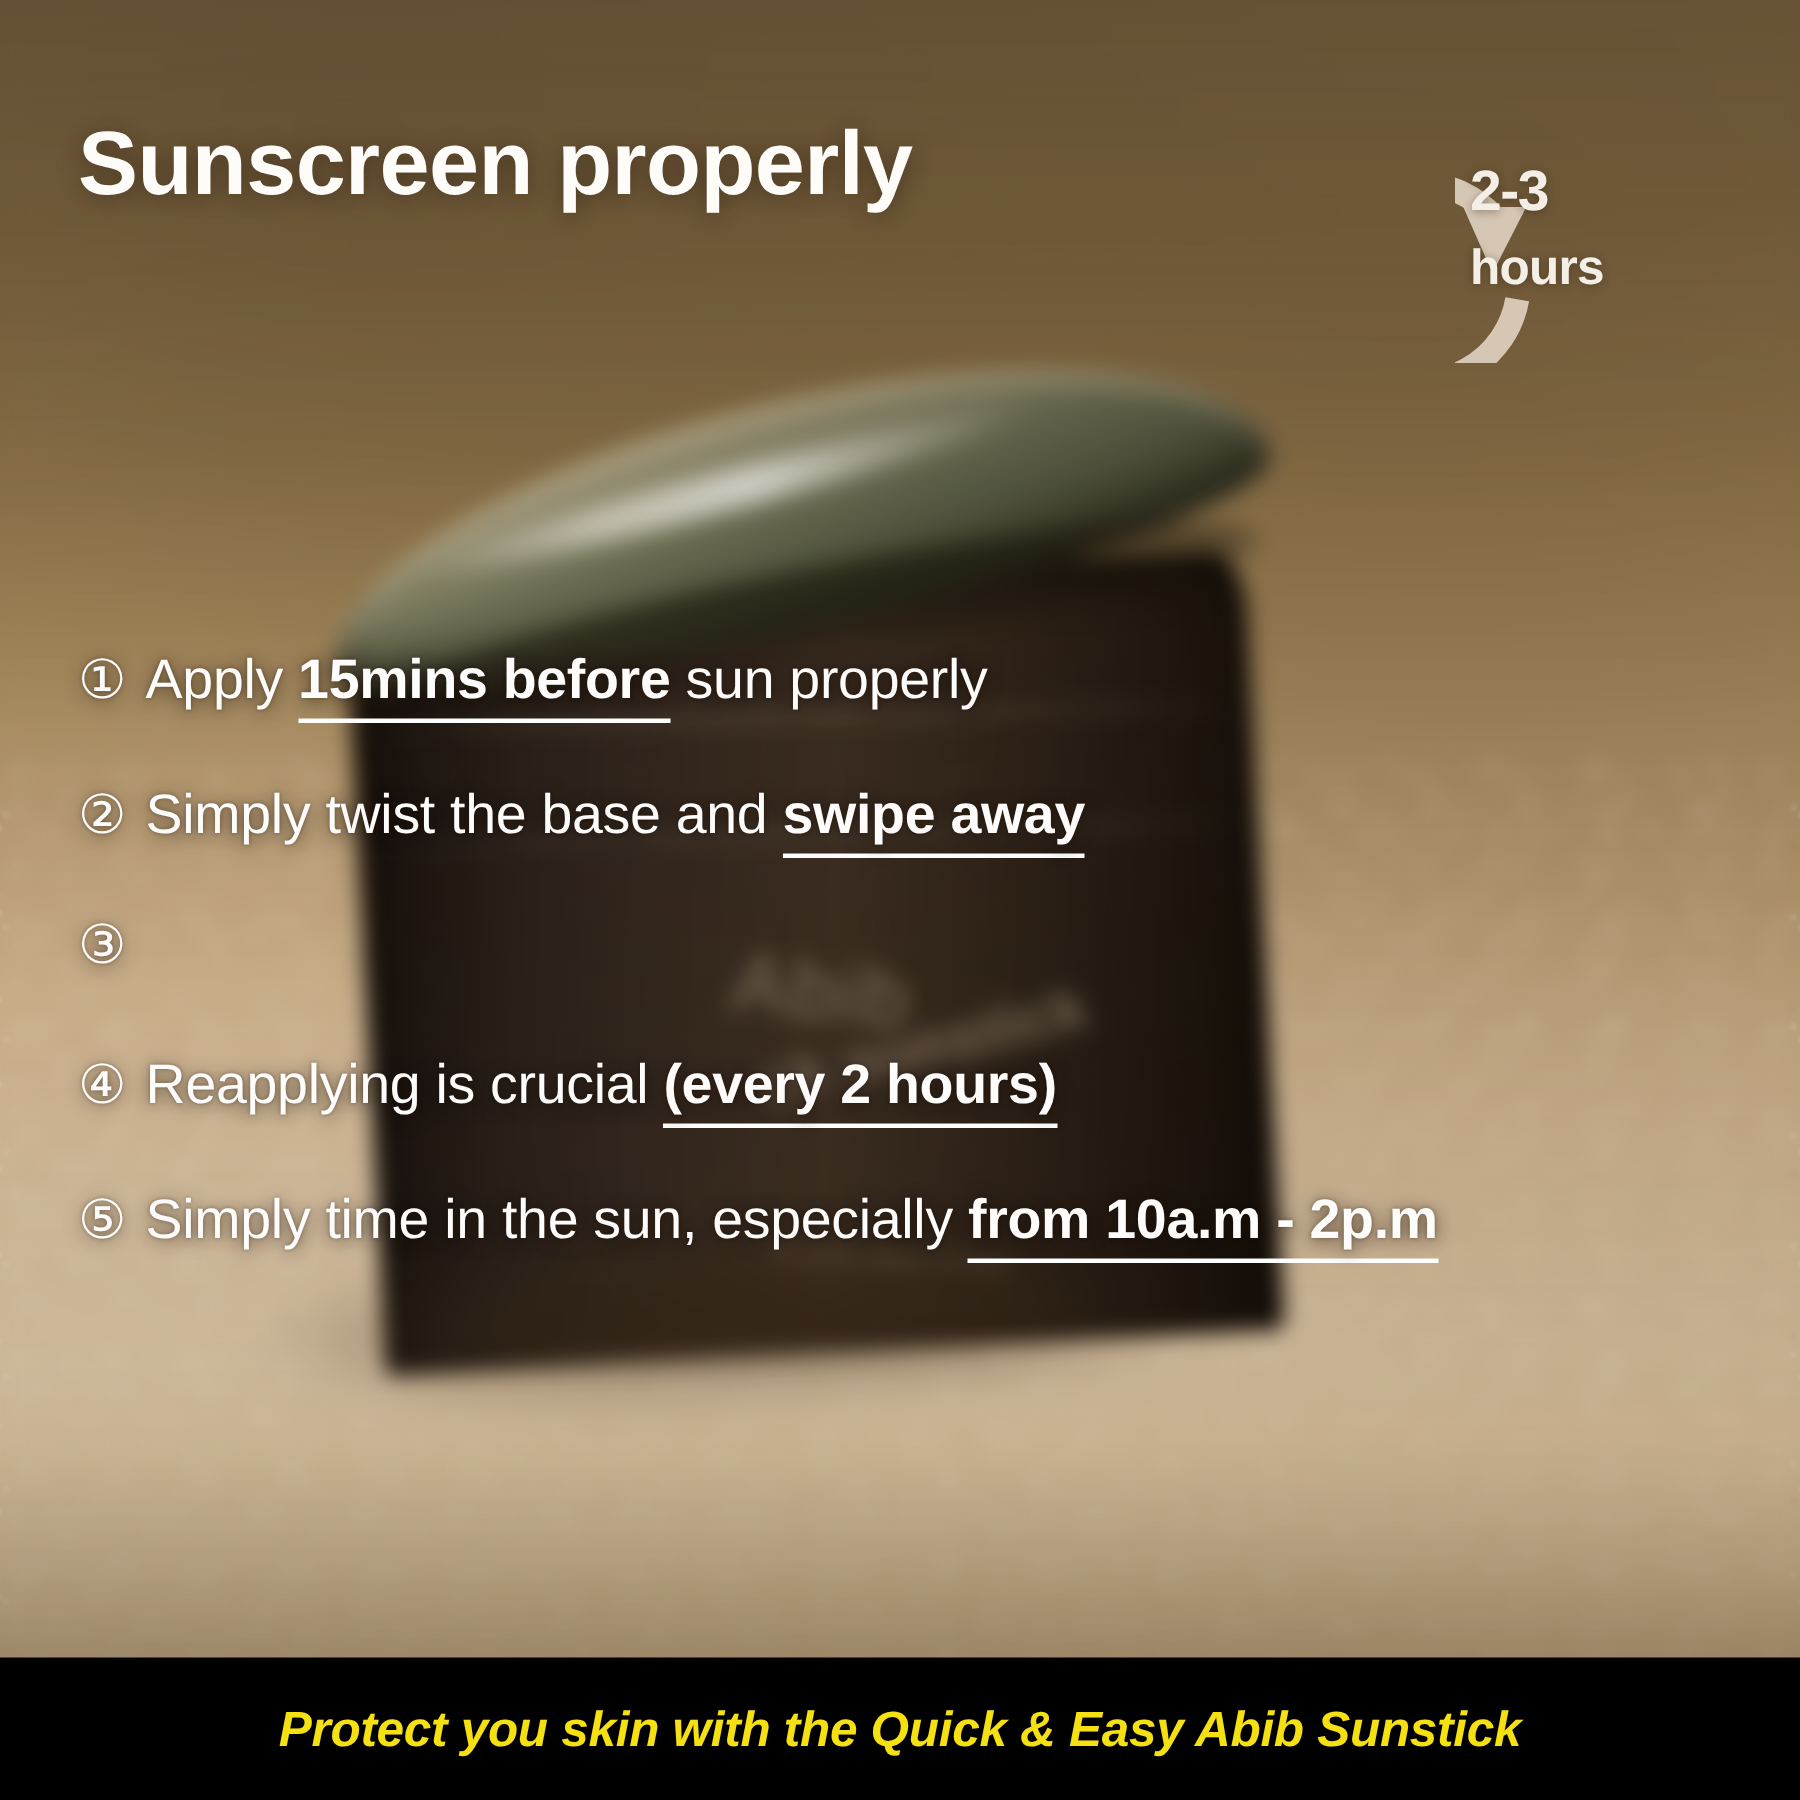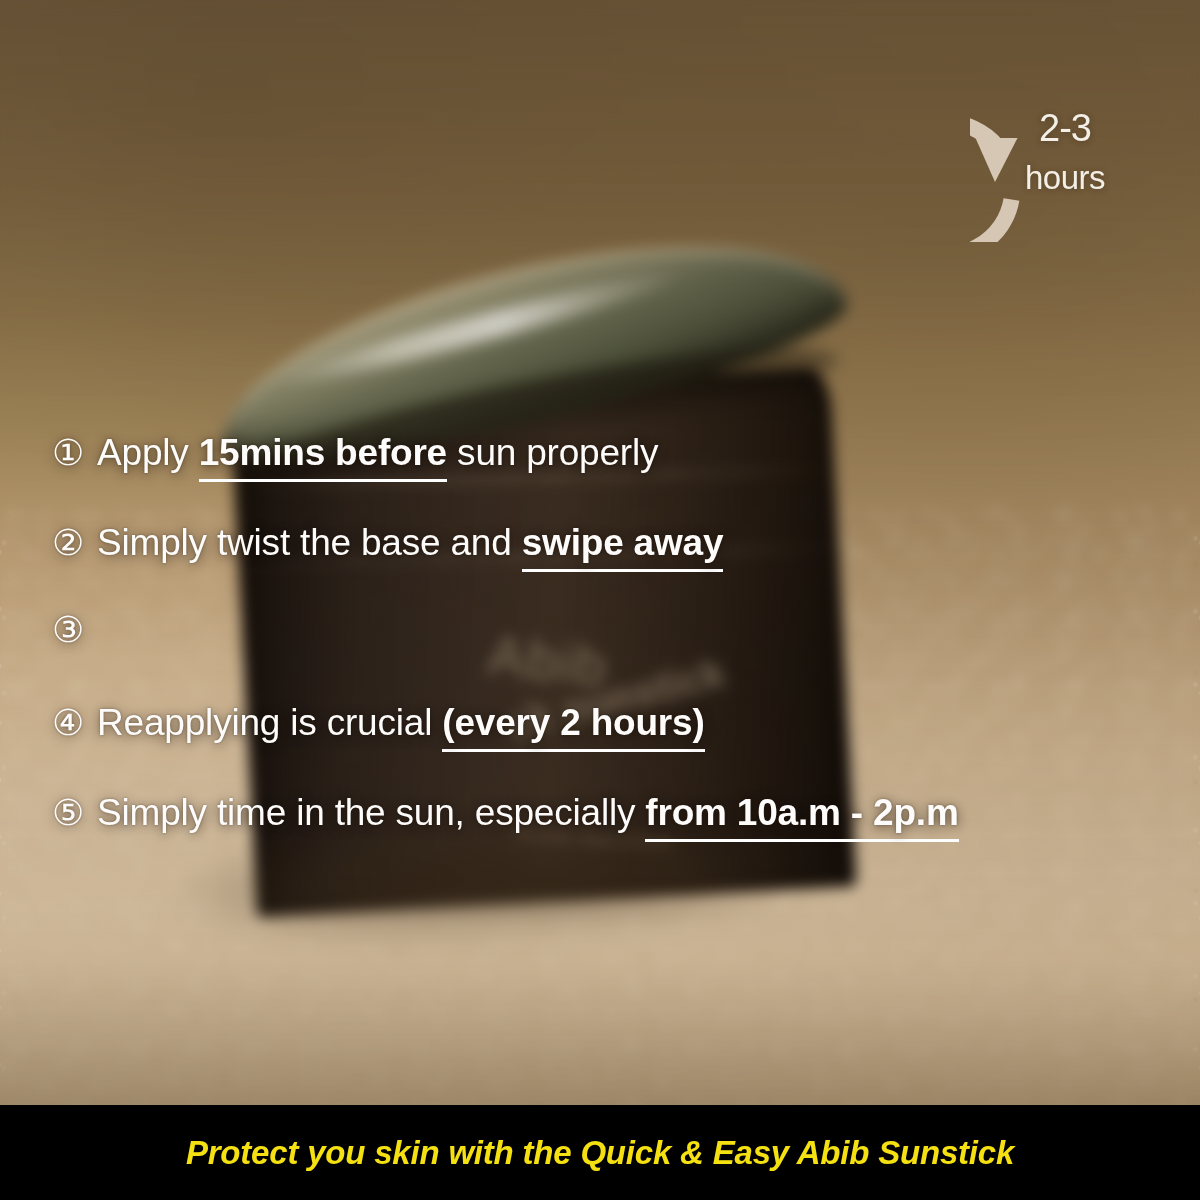--- a/index.html
+++ b/index.html
@@ -215,23 +215,23 @@
 
   
   .badge {
     position:absolute; left:970px; top:62px;
     width:180px; height:180px;
   }
   .badge svg { position:absolute; inset:0; }
   .badge-text {
     position:absolute; inset:0;
     display:flex; flex-direction:column;
-    align-items:center; justify-content:center;
+    align-items:flex-start; justify-content:center;
     color:#f4efe6;
-    font-weight:400;
+    font-weight:700;
     line-height:1.06;
     text-shadow:0 1px 6px rgba(40,28,12,.40);
     padding-left:10px;
   }
   .badge-text .b1 { font-size:38px; letter-spacing:-1px; }
   .badge-text .b2 { font-size:33px; letter-spacing:-0.5px;margin-top:13px; }
 
   
   .steps {
     position:absolute; left:52px; top:432px;
@@ -303,20 +303,21 @@
     </div>
 
     <div class="stick-shadow"></div>
     <div class="sand-pile"></div>
 
     <div class="bg-blur"></div>
     <div class="bg-vignette"></div>
   </div>
 
   <h1 class="headline">
+    <span>Sunscreen properly</span>
   </h1>
 
   <div class="badge">
     <svg viewBox="0 0 180 180">
       <path d="M 41.5 137.5 A 66 66 0 1 1 26.5 83.5" fill="none" stroke="#d6c6b4" stroke-width="16" stroke-linecap="butt"></path>
       <polygon points="5.5,76 47.5,76 25,120" fill="#d6c6b4"></polygon>
     </svg>
     <div class="badge-text">
       <div class="b1">2-3</div>
       <div class="b2">hours</div>

